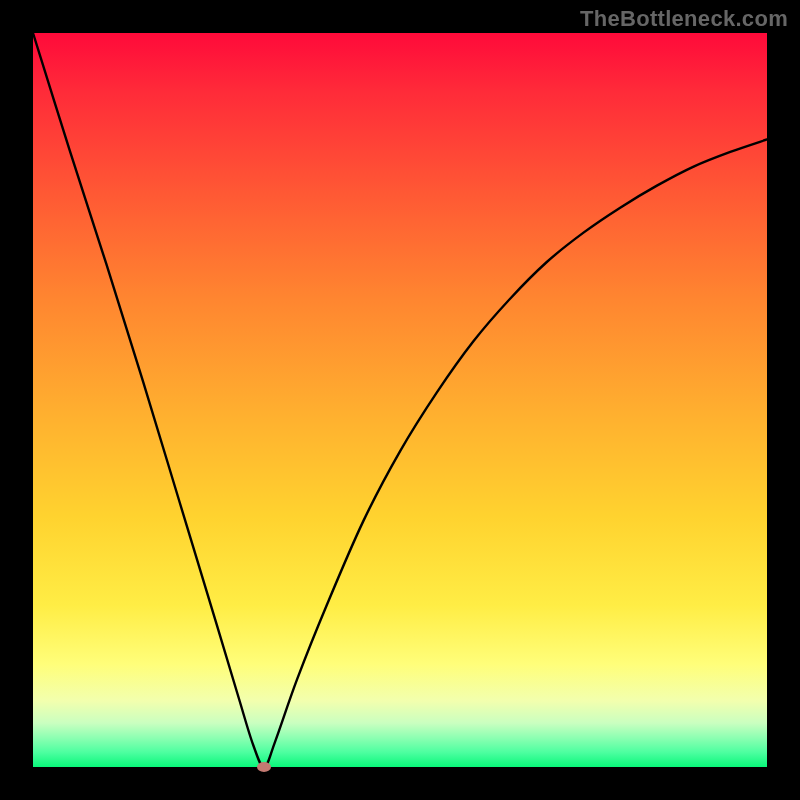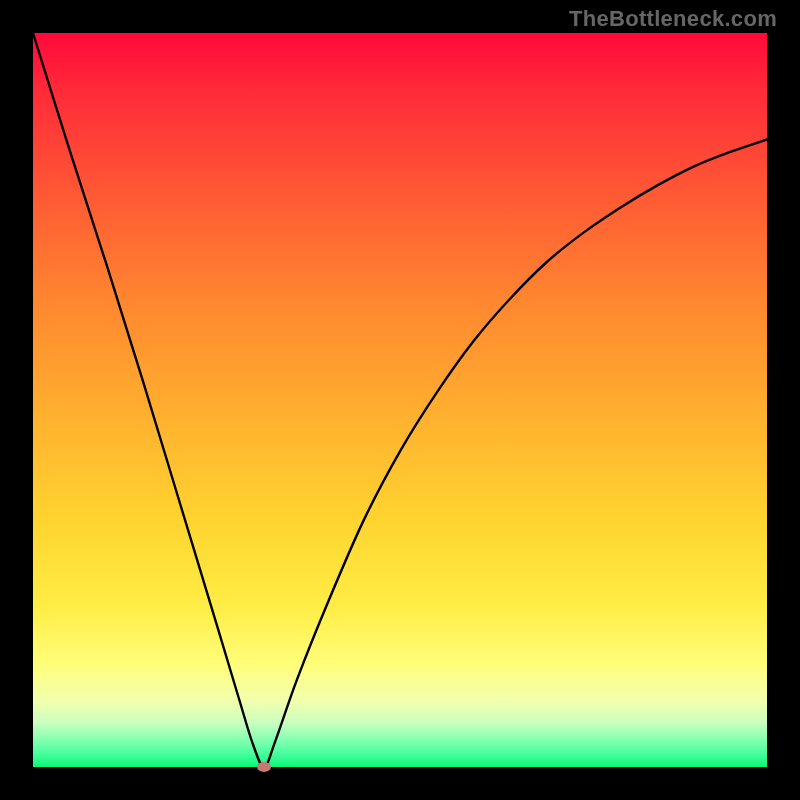--- a/index.html
+++ b/index.html
@@ -35,21 +35,21 @@
       #fffe7a 86%,
       #f2ffae 91%,
       #caffc0 94%,
       #8dffb2 96%,
       #4dffa0 98%,
       #09f77a 100%);
   }
   .watermark {
     position: absolute;
     top: 6px;
-    right: 23px;
+    right: 12px;
     color: #666;
     font-size: 22px;
     font-weight: 600;
     letter-spacing: 0.3px;
     user-select: none;
   }
   svg.curve {
     position: absolute;
     left: 0;
     top: 0;

